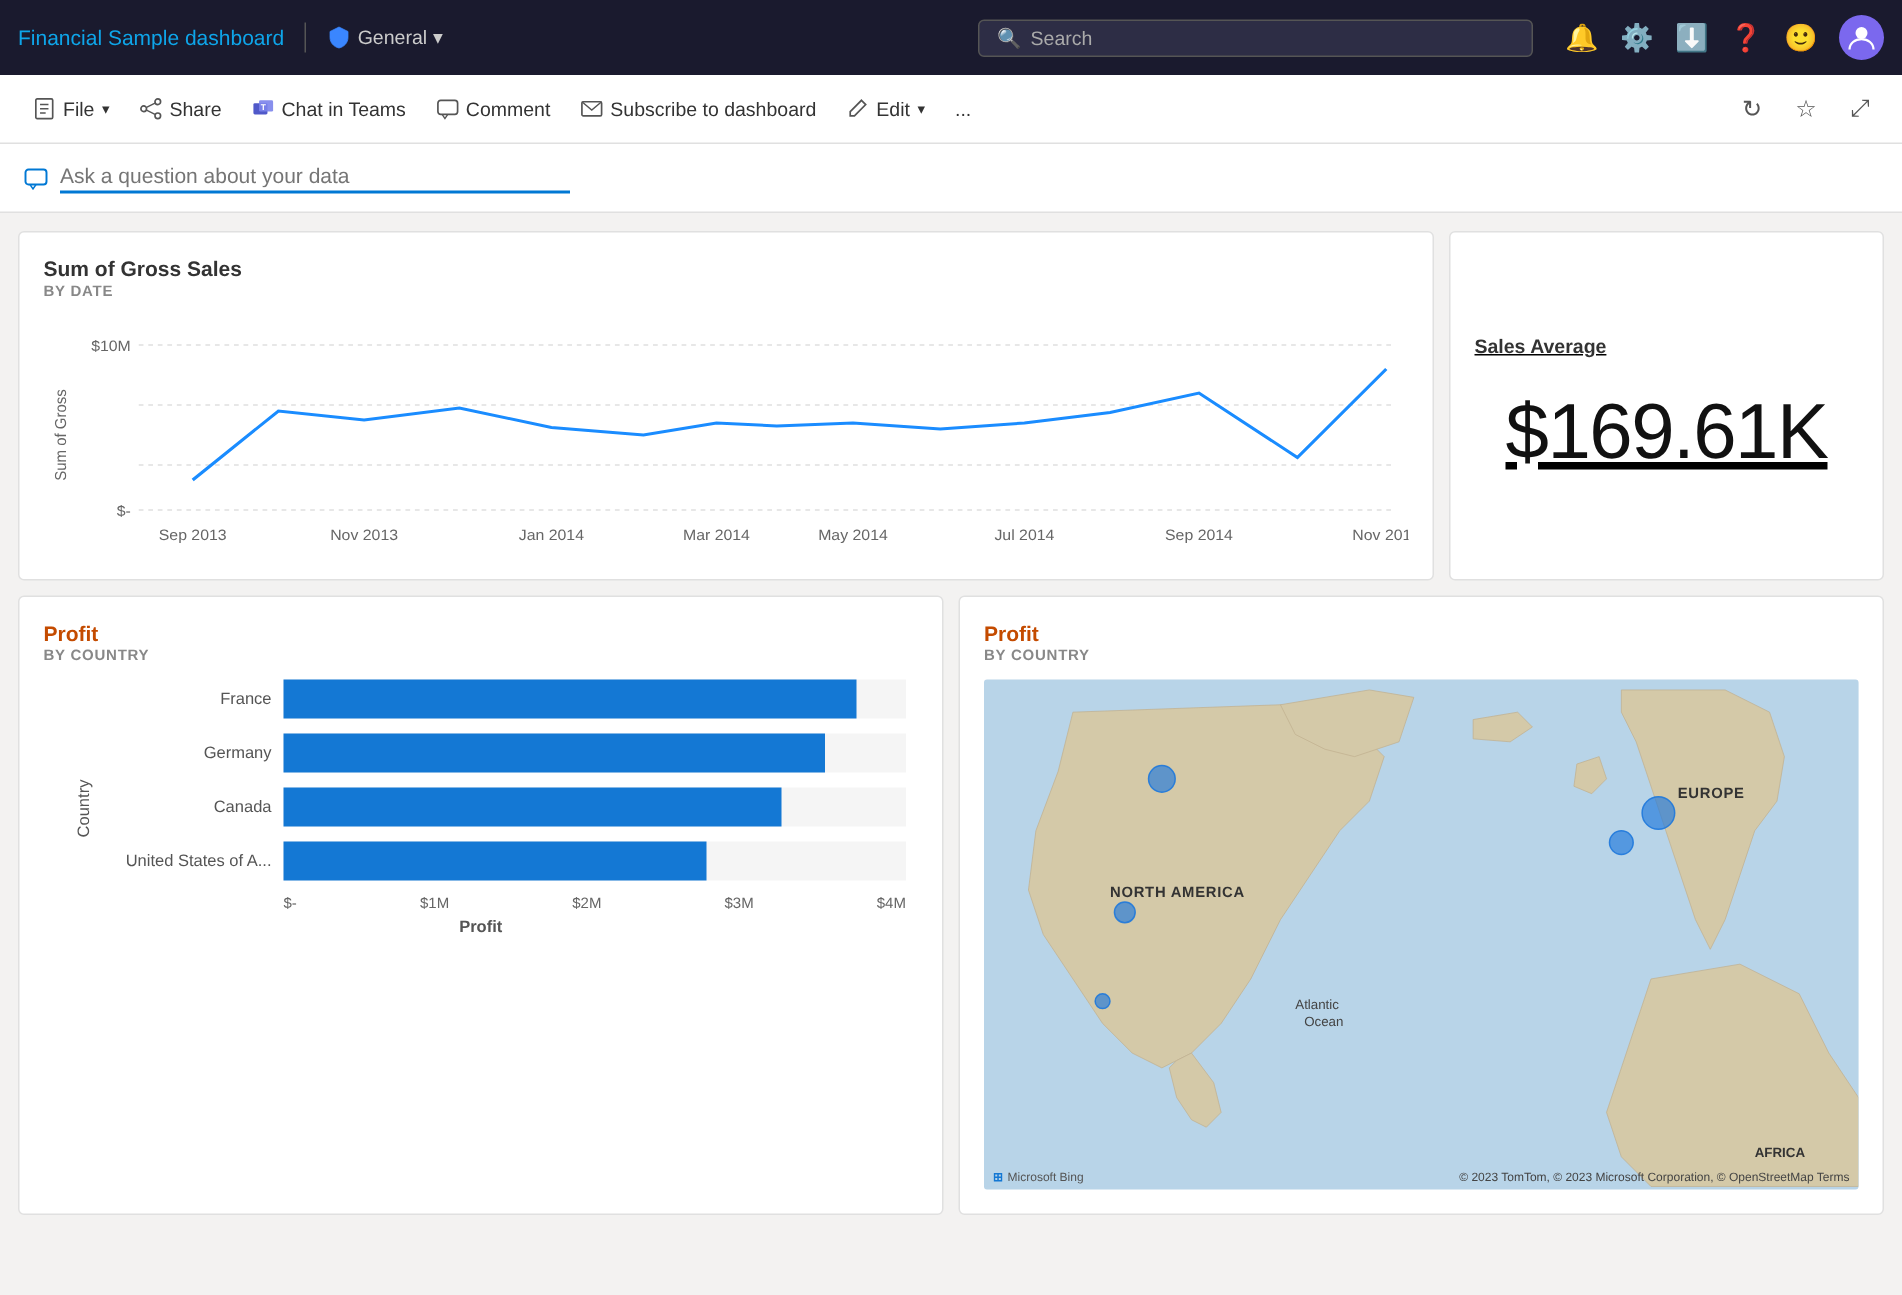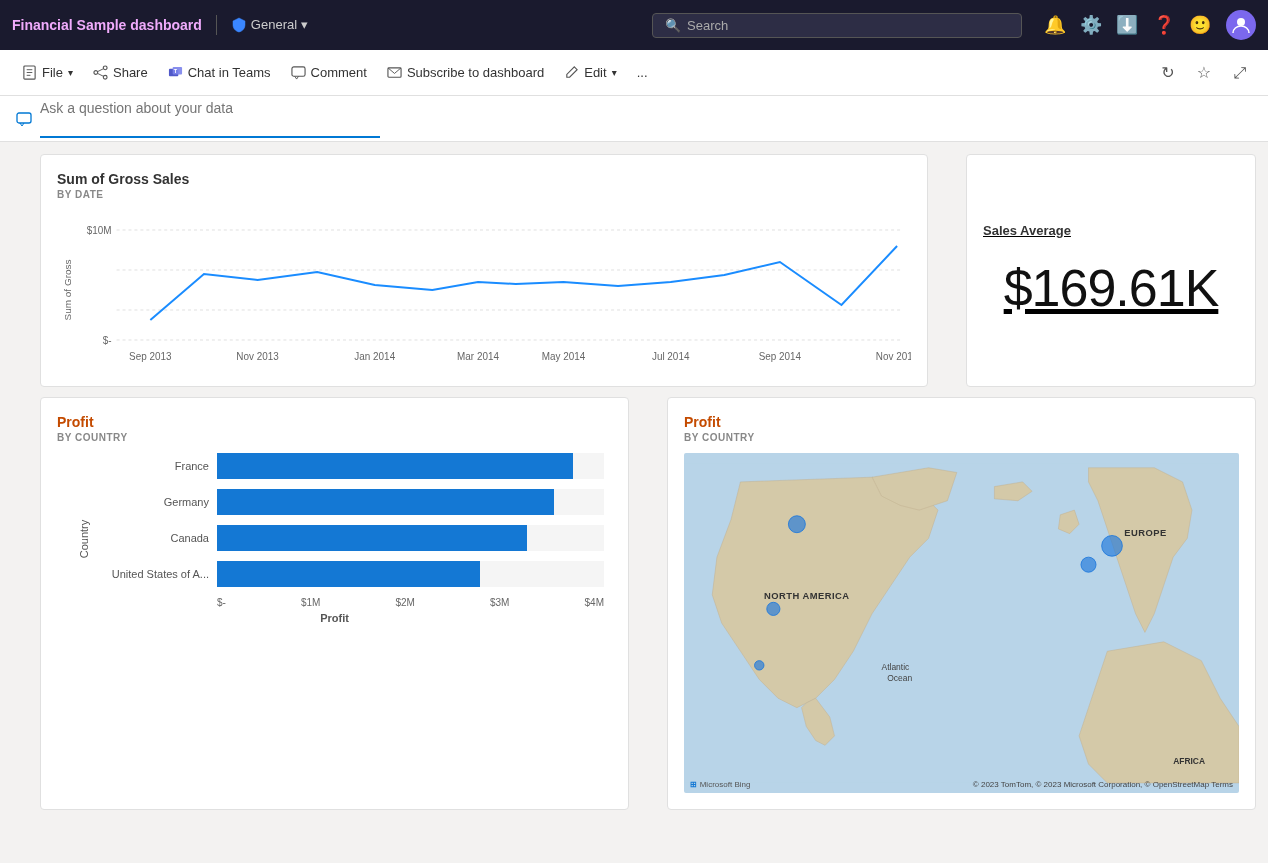--- a/index.html
+++ b/index.html
@@ -9,21 +9,21 @@
     .topbar {
       background: #1a1a2e;
       display: flex;
       align-items: center;
       height: 50px;
       padding: 0 12px;
       gap: 8px;
       color: white;
     }
     .topbar-title { font-size: 14px; color: #ccc; display: flex; align-items: center; gap: 6px; }
-    .topbar-title strong { color: #f0abfc; font-weight: 700; }
+    .topbar-title strong { color: #0ea5e9; font-weight: 400; }
     .topbar-divider { width: 1px; height: 20px; background: #555; margin: 0 6px; }
     .topbar-badge { display: flex; gap: 4px; font-size: 13px; color: #ccc; cursor: pointer; }
     .topbar-badge svg { width: 16px; height: 16px; }
     .search-box {
       margin-left: auto;
       background: #2d2d45;
       border: 1px solid #555;
       border-radius: 4px;
       display: flex;
       align-items: center;
@@ -74,29 +74,29 @@
       font-size: 14px;
       color: #555;
     }
     .qa-input {
       border: none;
       border-bottom: 2px solid #0078d4;
       outline: none;
       font-size: 14px;
       color: #333;
       width: 340px;
-      padding-bottom: 20px;
+      padding-bottom: 2px;
       background: transparent;
     }
 
     
     .main { background: #f3f2f1; padding: 12px; display: flex; flex-direction: column; gap: 10px; }
 
     
-    .card { background: white; border: 1px solid #e0e0e0; border-radius: 4px; padding: 16px; margin-left: 28px; }
+    .card { background: white; border: 1px solid #e0e0e0; border-radius: 4px; padding: 16px; }
 
     
     .row1 { display: flex; gap: 10px; }
     .card-gross-sales { flex: 1; }
     .card-sales-avg { width: 290px; display: flex; flex-direction: column; justify-content: center; align-items: center; text-decoration: underline; }
 
     .chart-title { font-size: 14px; font-weight: 600; color: #333; margin-bottom: 2px; }
     .chart-subtitle { font-size: 10px; font-weight: 600; color: #888; letter-spacing: 0.5px; margin-bottom: 10px; }
 
     .sales-avg-label { font-size: 13px; font-weight: 600; color: #333; margin-bottom: 20px; align-self: flex-start; }

